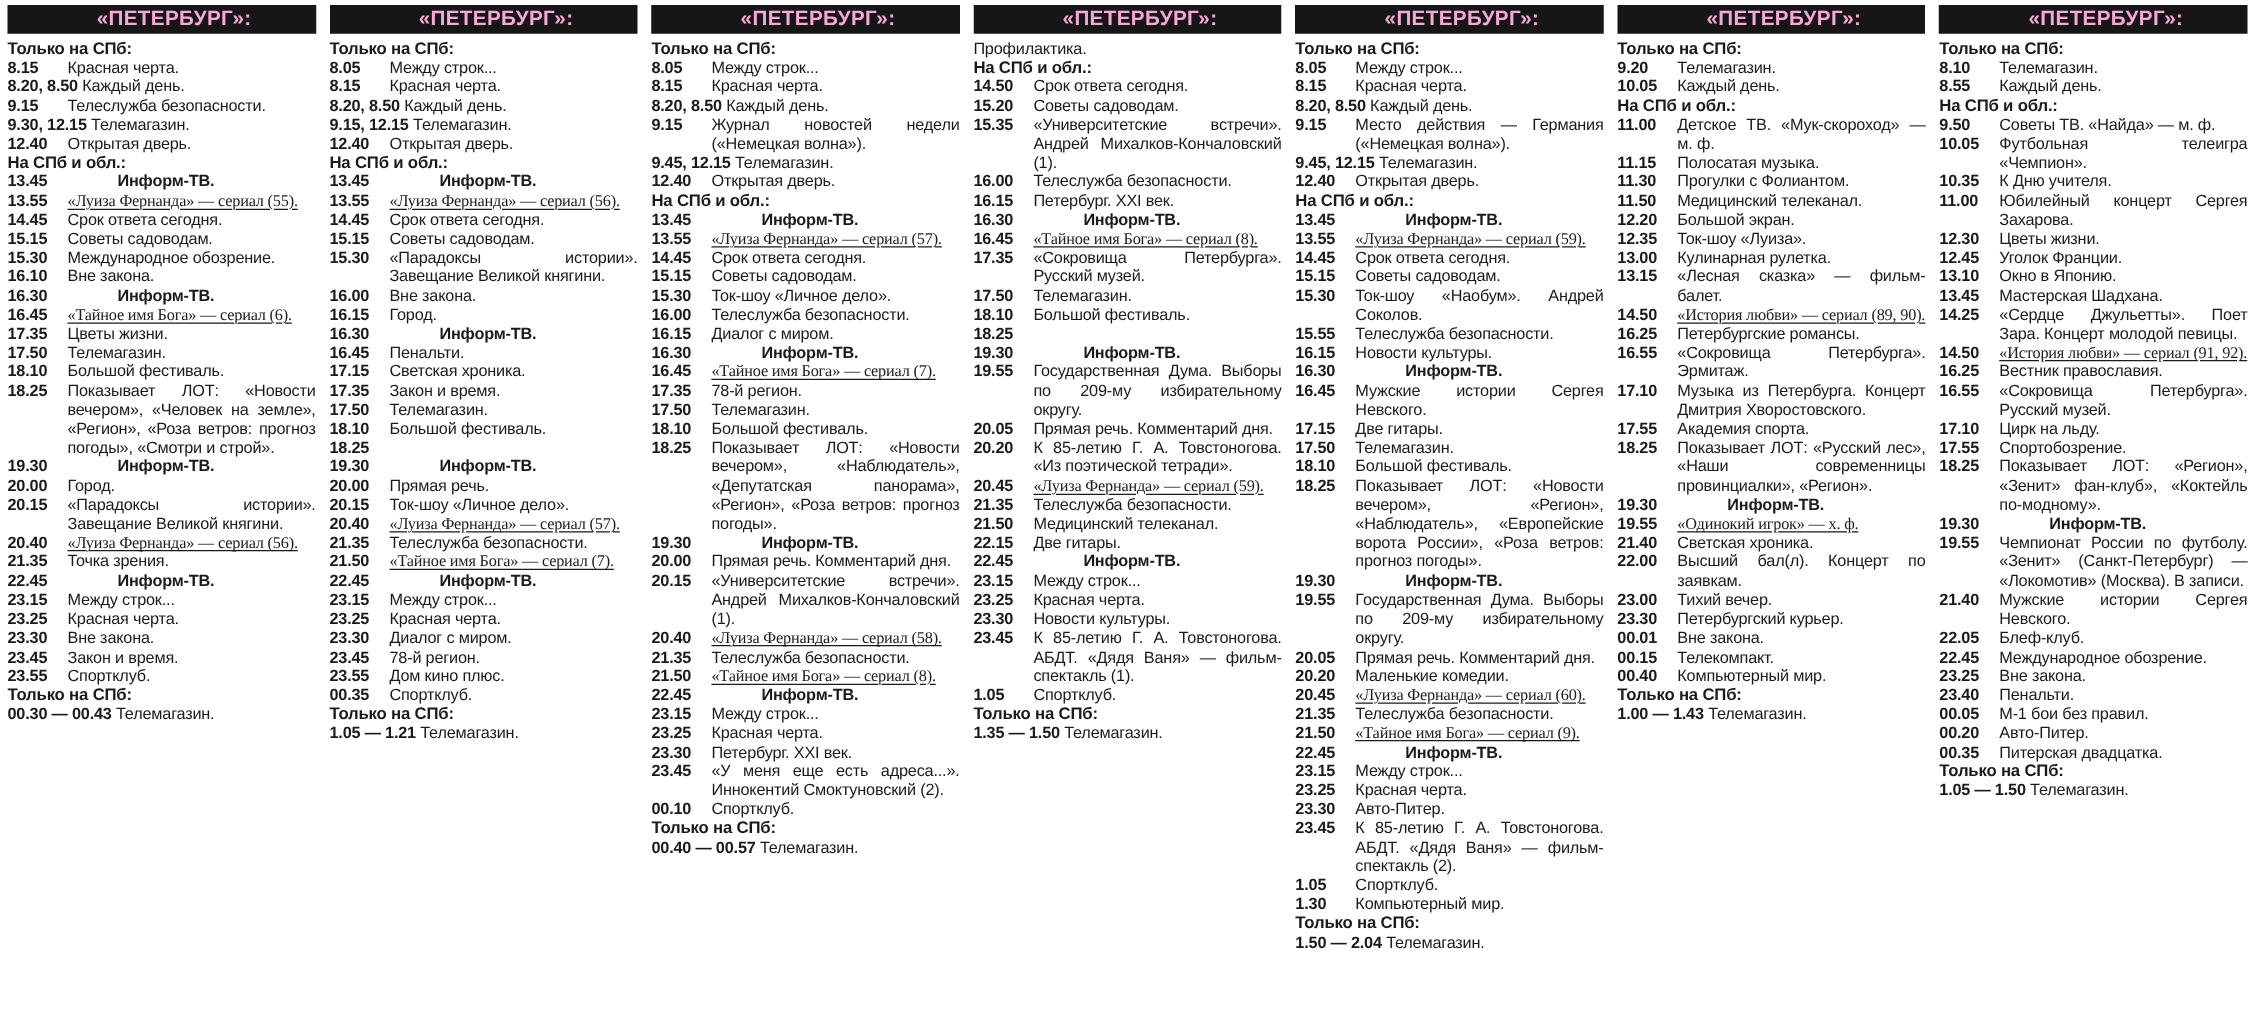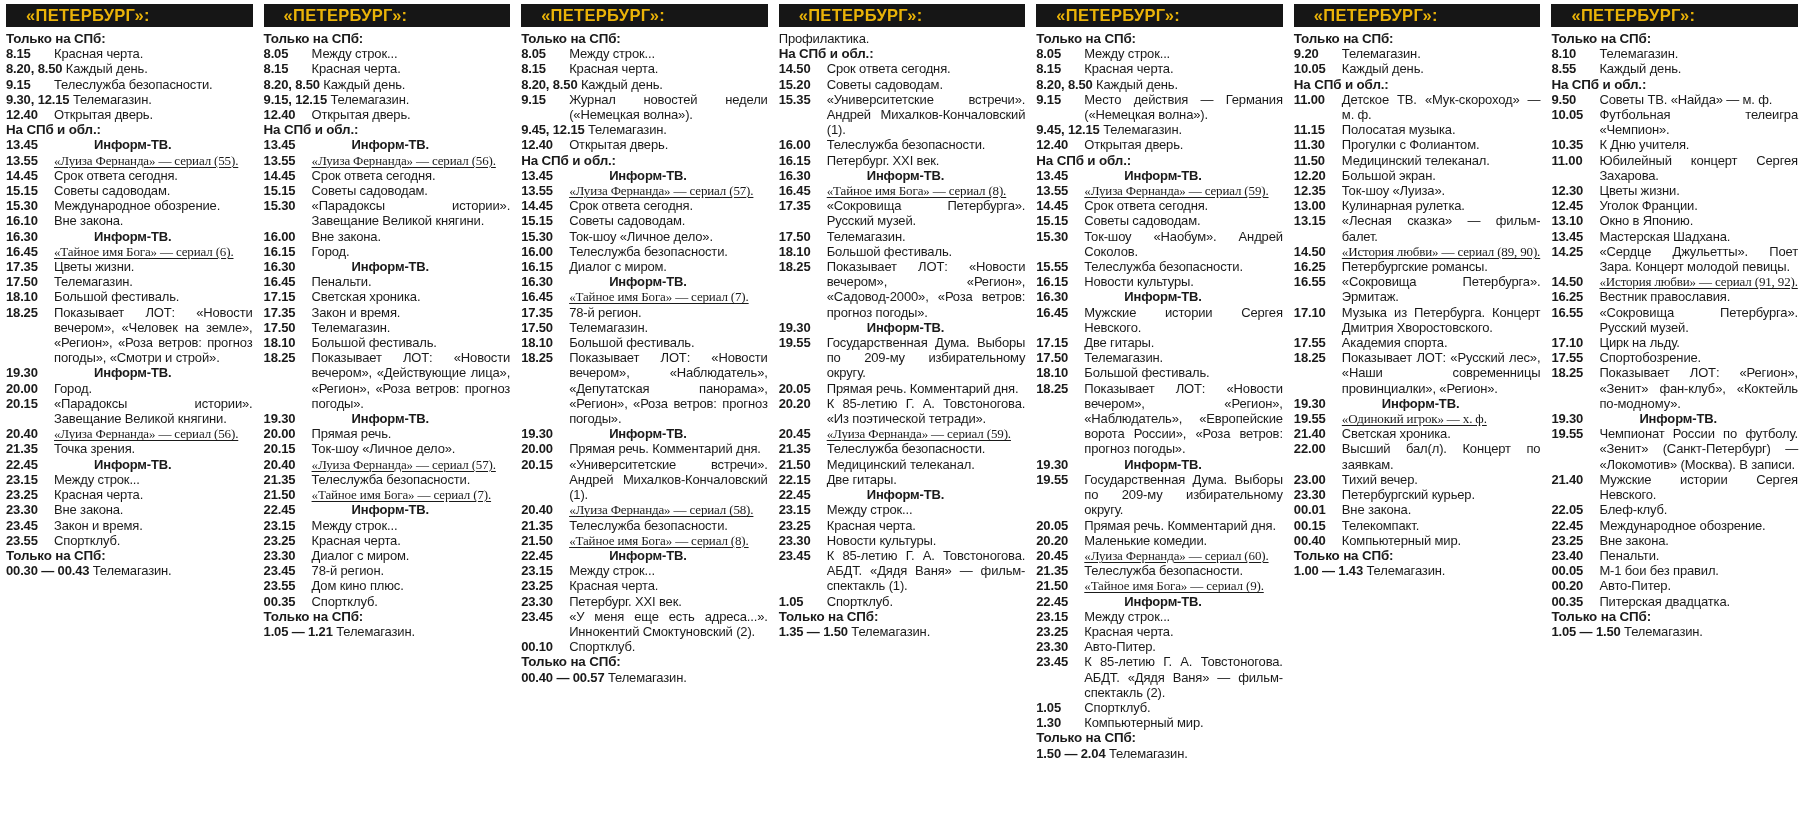--- a/index.html
+++ b/index.html
@@ -21,24 +21,25 @@
     padding: 3px 5px 0 5px;
   }
   .column {
     min-width: 0;
     font-size: 13px;
     line-height: 15.2px;
     letter-spacing: -0.15px;
   }
   .col-header {
     background: #161616;
-    color: #eab308;
+    color: #f9a8d4;
     font-weight: bold;
     font-size: 16.5px;
     line-height: 23px;
+    text-align: center;
     margin: 1px 1px 4px 1px;
     letter-spacing: 0.3px;
     padding-left: 20px;
   }
   .line {
     margin: 0 1px;
   }
   .line.section {
     font-weight: bold;
     font-size: 13.4px;
@@ -269,21 +270,20 @@
         <div class="row">
           <span class="time">17.50</span>
           <span class="text">Телемагазин.</span>
         </div>
         <div class="row">
           <span class="time">18.10</span>
           <span class="text">Большой фестиваль.</span>
         </div>
         <div class="row">
           <span class="time">18.25</span>
-          <span class="text">Показывает ЛОТ: «Новости вечером», «Действующие лица», «Регион», «Роза ветров: прогноз погоды».</span>
         </div>
         <div class="row bold">
           <span class="time">19.30</span>
           <span class="text">Информ-ТВ.</span>
         </div>
         <div class="row">
           <span class="time">20.00</span>
           <span class="text">Прямая речь.</span>
         </div>
         <div class="row">
@@ -503,21 +503,20 @@
         <div class="row">
           <span class="time">17.50</span>
           <span class="text">Телемагазин.</span>
         </div>
         <div class="row">
           <span class="time">18.10</span>
           <span class="text">Большой фестиваль.</span>
         </div>
         <div class="row">
           <span class="time">18.25</span>
-          <span class="text">Показывает ЛОТ: «Новости вечером», «Регион», «Садовод-2000», «Роза ветров: прогноз погоды».</span>
         </div>
         <div class="row bold">
           <span class="time">19.30</span>
           <span class="text">Информ-ТВ.</span>
         </div>
         <div class="row">
           <span class="time">19.55</span>
           <span class="text">Государственная Дума. Выборы по 209-му избирательному округу.</span>
         </div>
         <div class="row">

